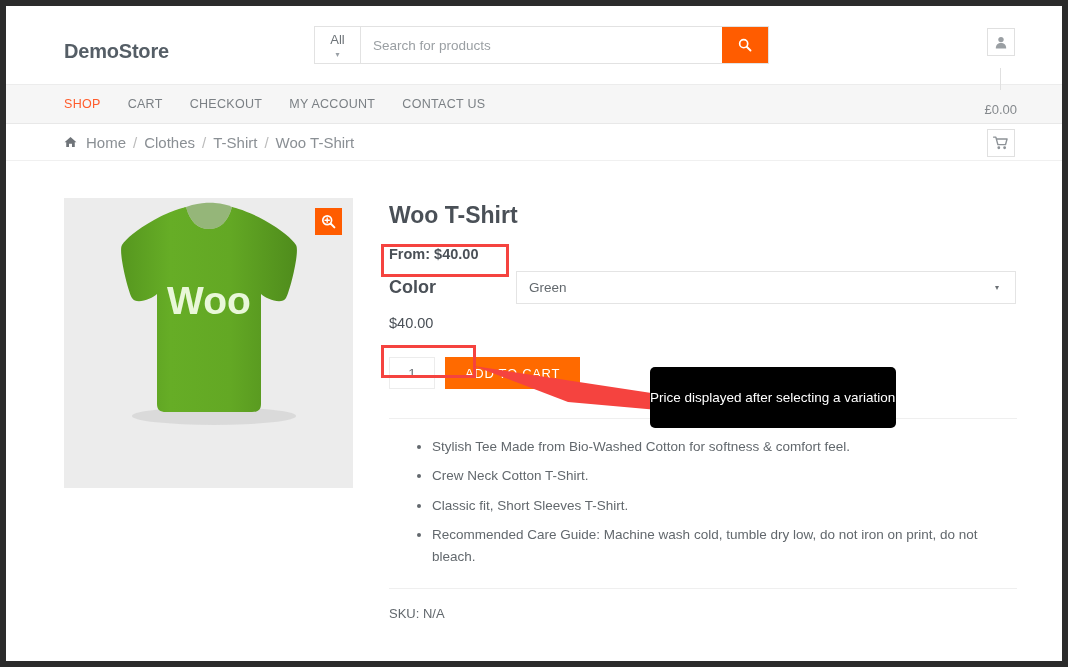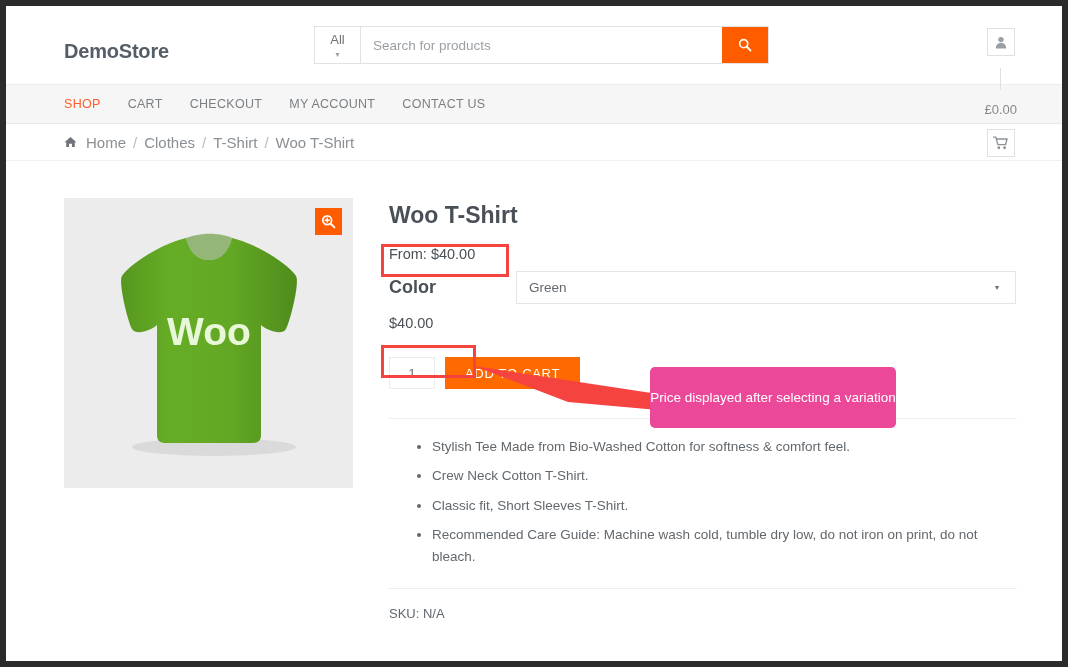--- a/index.html
+++ b/index.html
@@ -137,40 +137,40 @@
   }
   #gallery {
     position: relative;
     width: 289px; height: 290px;
     background: #ececec;
     flex: 0 0 289px;
   }
   #shirt-wrap {
     position: absolute;
     inset: 0;
-    display: flex; align-items: center; justify-content: center;
+    display: flex; justify-content: center;
   }
   #zoom-badge {
     position: absolute;
     right: 11px; top: 10px;
     width: 27px; height: 27px;
     background: #ff5c00;
     display: flex; align-items: center; justify-content: center;
     cursor: pointer;
   }
   #summary { flex: 1; position: relative; padding-top: 4px; }
   #product-title {
     font-size: 23px;
     font-weight: bold;
     color: #4a5057;
     margin: 0 0 16px 0;
   }
   #price-from {
     font-size: 14.5px;
-    font-weight: normal;
+    font-weight: bold;
     color: #4a5057;
     display: inline-block;
   }
 
   #clear-row {
     text-align: right;
     margin-top: 18px;
     padding-right: 4px;
   }
   #clear-link {
@@ -277,28 +277,27 @@
     pointer-events: none;
     z-index: 20;
   }
   #anno-from { left: 375px; top: 238px; width: 128px; height: 33px; }
   #anno-var  { left: 375px; top: 339px; width: 95px;  height: 33px; }
 
   #callout {
     position: absolute;
     left: 644px; top: 361px;
     width: 246px; height: 61px;
-    background: #ec4899;
+    background: #000000;
     border-radius: 5px;
     color: #fff;
     font-size: 13.5px;
     line-height: 19px;
     display: flex;
     align-items: center;
-    justify-content: center;
     text-align: center;
     z-index: 21;
   }
   #callout-arrow {
     position: absolute;
     left: 466px; top: 348px;
     width: 190px; height: 62px;
     z-index: 20;
     pointer-events: none;
   }

